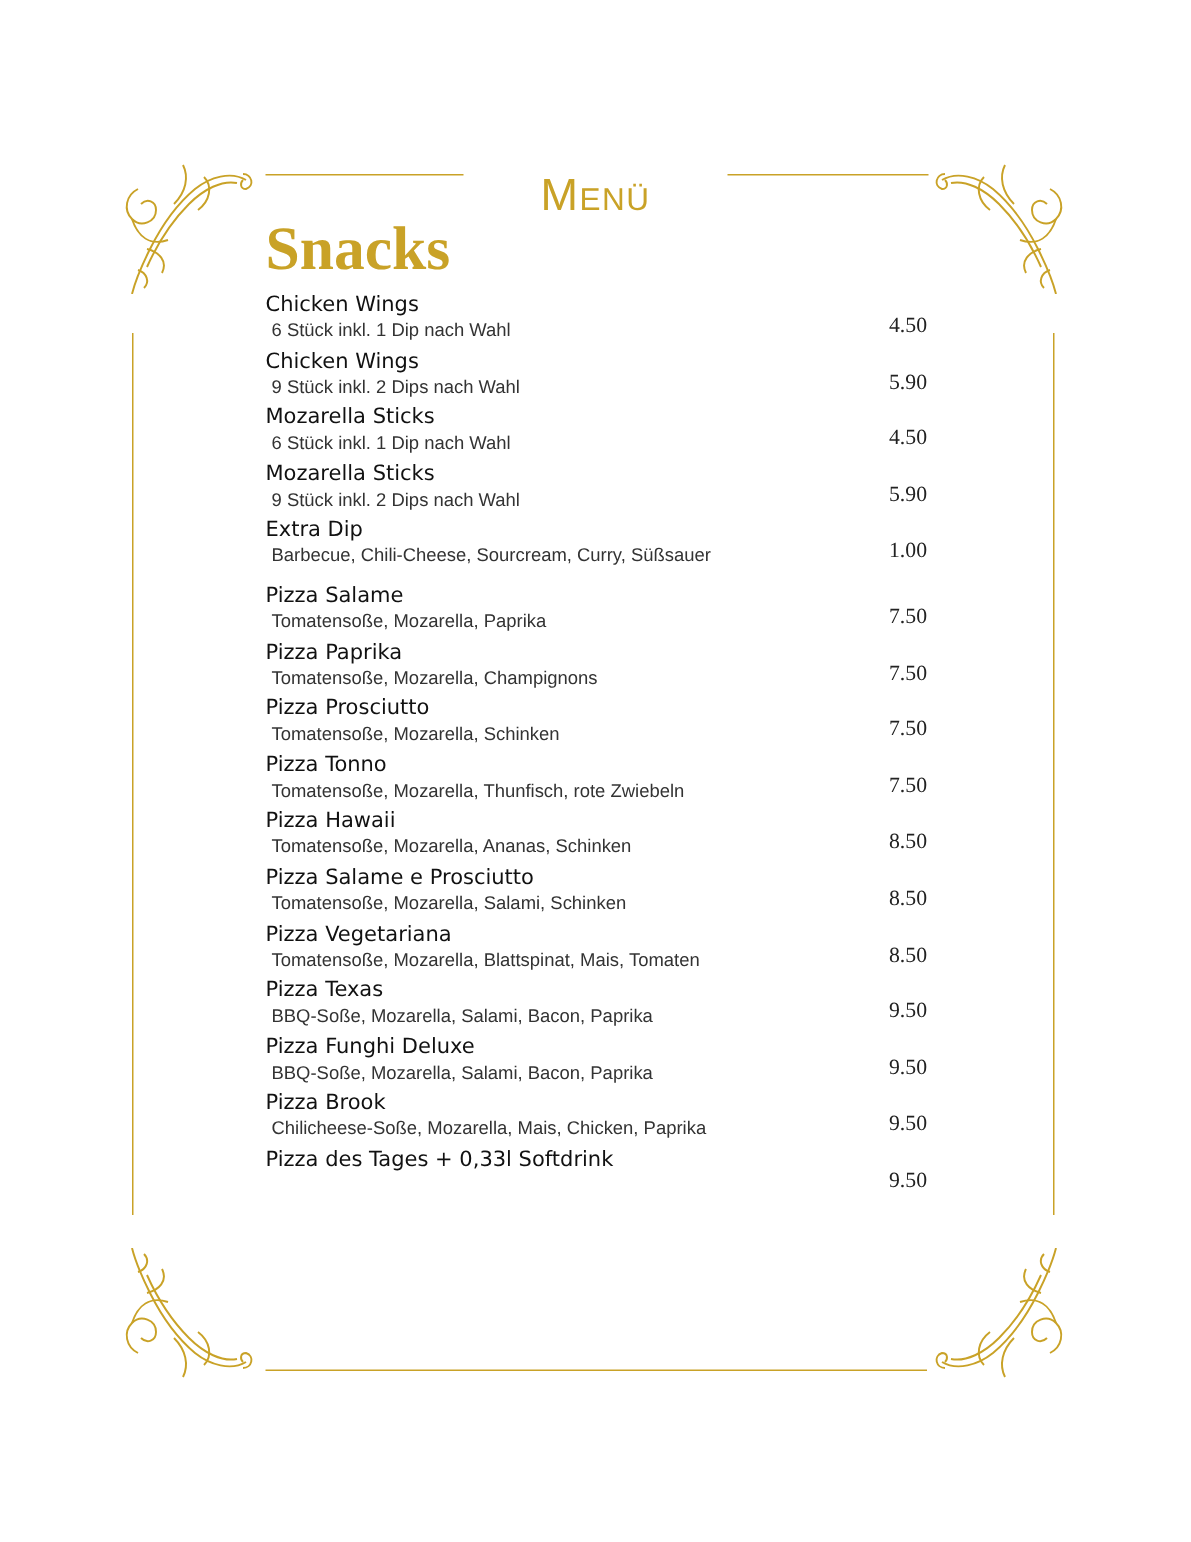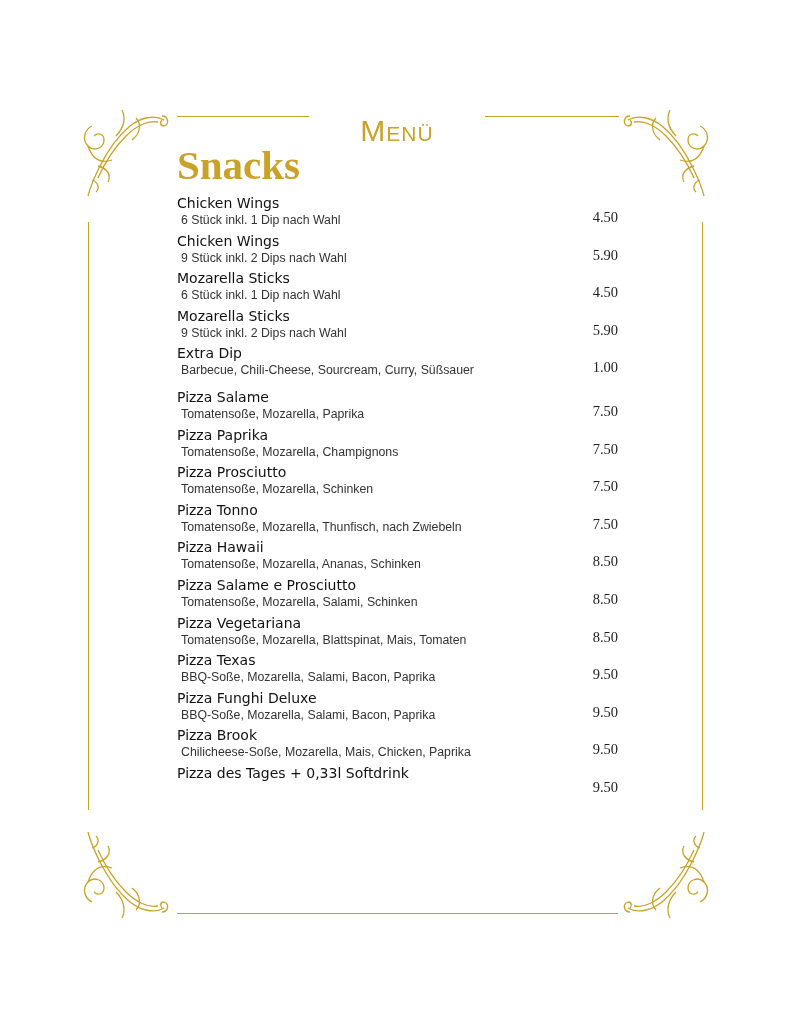--- a/index.html
+++ b/index.html
@@ -143,21 +143,21 @@
         <span class="item-desc">Tomatensoße, Mozarella, Champignons</span>
       </div>
       <div class="item">
         <span class="item-name">Pizza Prosciutto</span>
         <span class="item-price">7.50</span>
         <span class="item-desc">Tomatensoße, Mozarella, Schinken</span>
       </div>
       <div class="item">
         <span class="item-name">Pizza Tonno</span>
         <span class="item-price">7.50</span>
-        <span class="item-desc">Tomatensoße, Mozarella, Thunfisch, nach Zwiebeln</span>
+        <span class="item-desc">Tomatensoße, Mozarella, Thunfisch, rote Zwiebeln</span>
       </div>
       <div class="item">
         <span class="item-name">Pizza Hawaii</span>
         <span class="item-price">8.50</span>
         <span class="item-desc">Tomatensoße, Mozarella, Ananas, Schinken</span>
       </div>
       <div class="item">
         <span class="item-name">Pizza Salame e Prosciutto</span>
         <span class="item-price">8.50</span>
         <span class="item-desc">Tomatensoße, Mozarella, Salami, Schinken</span>

